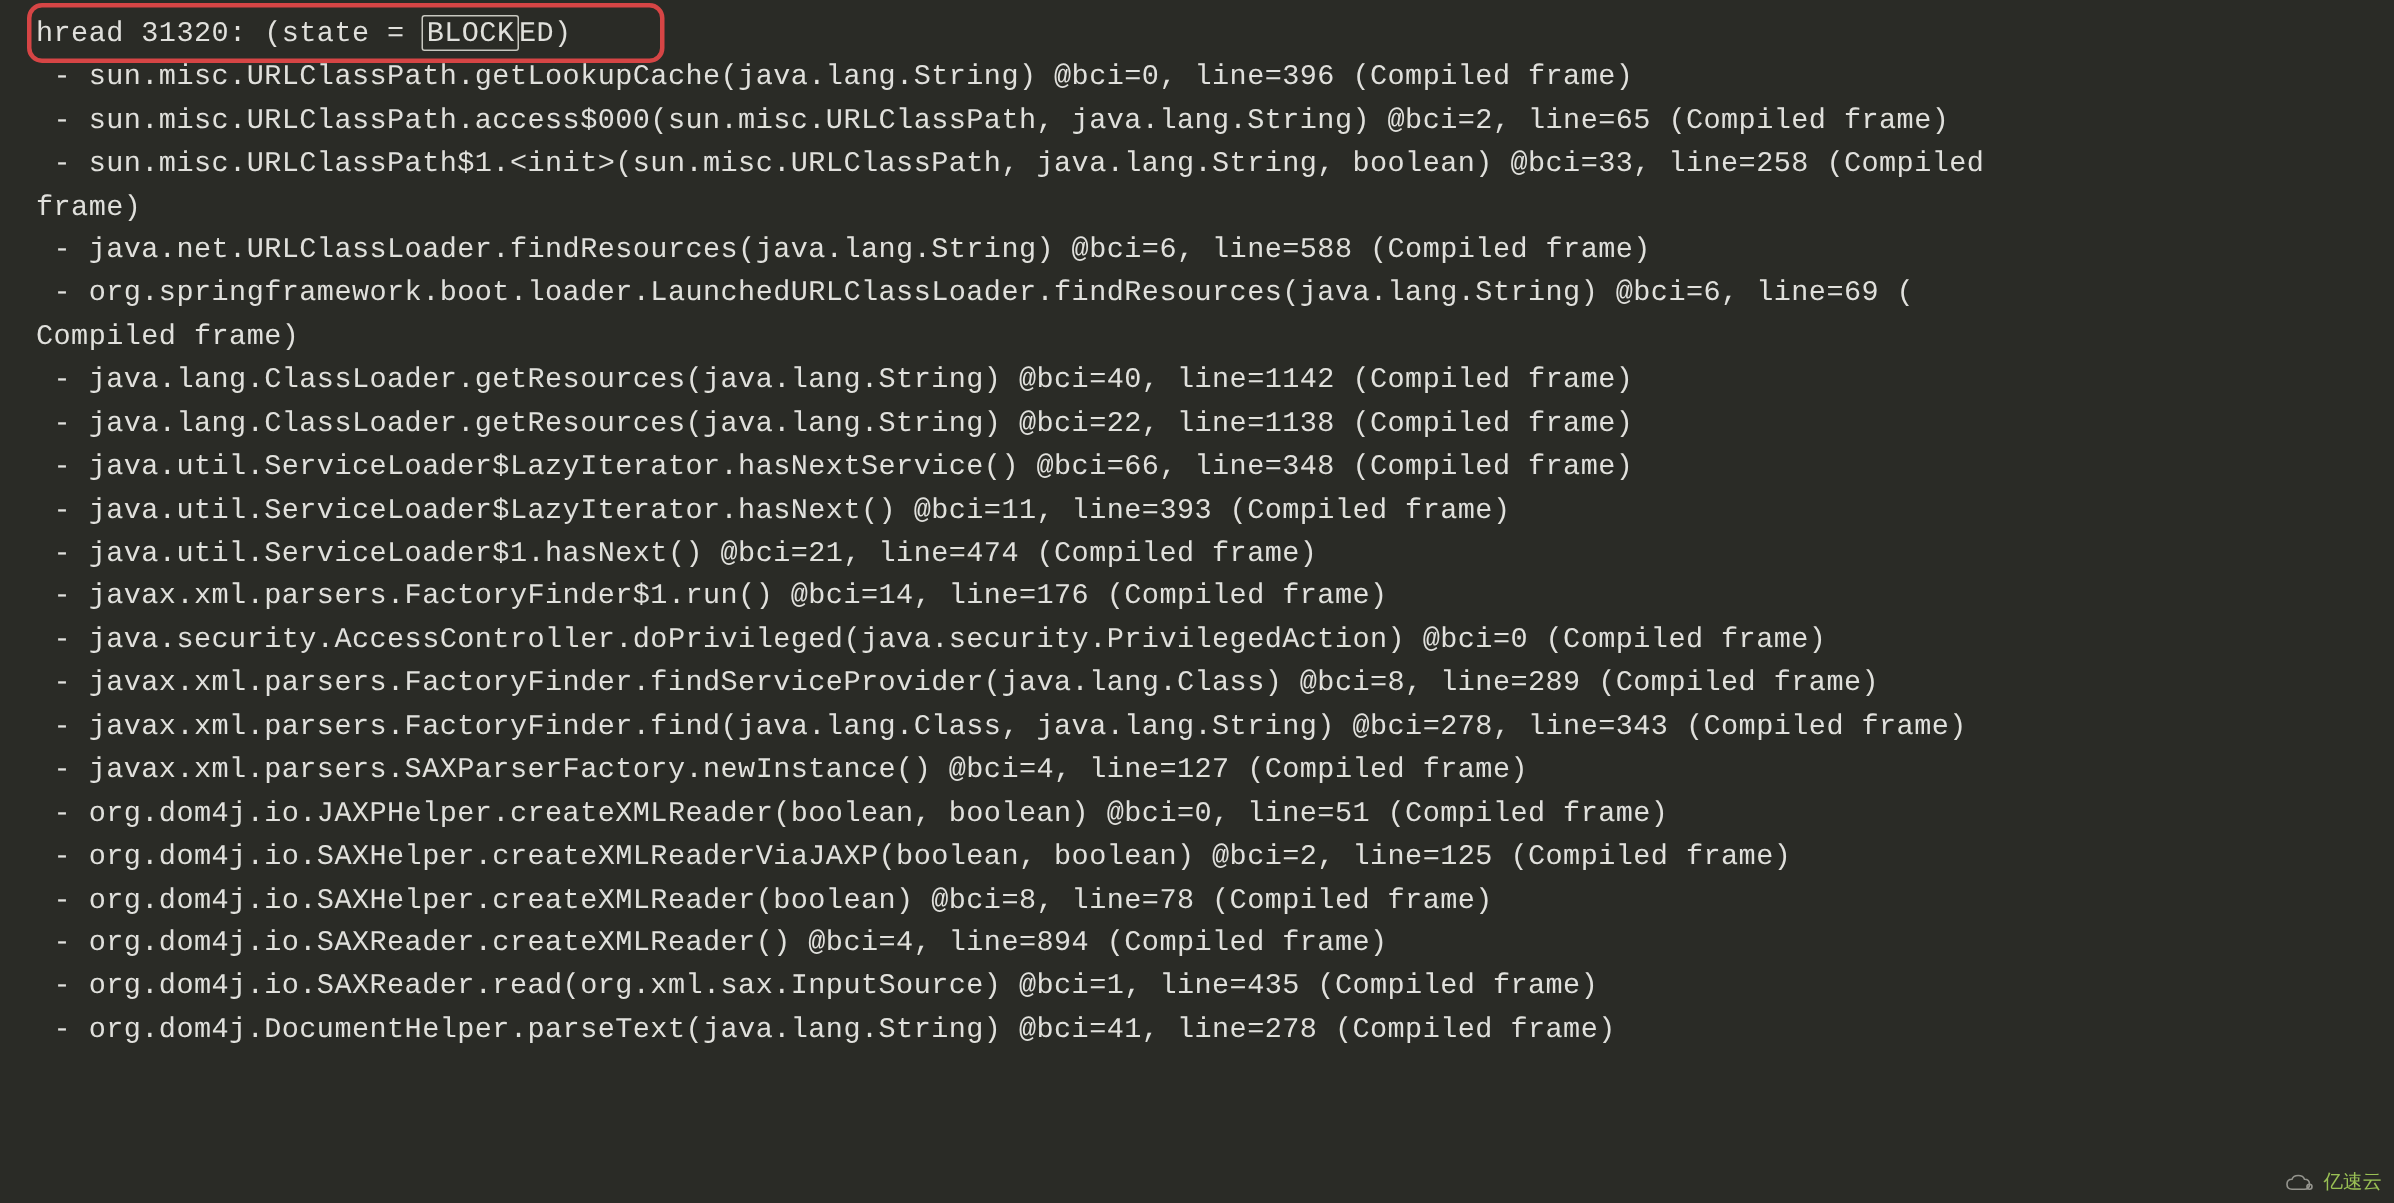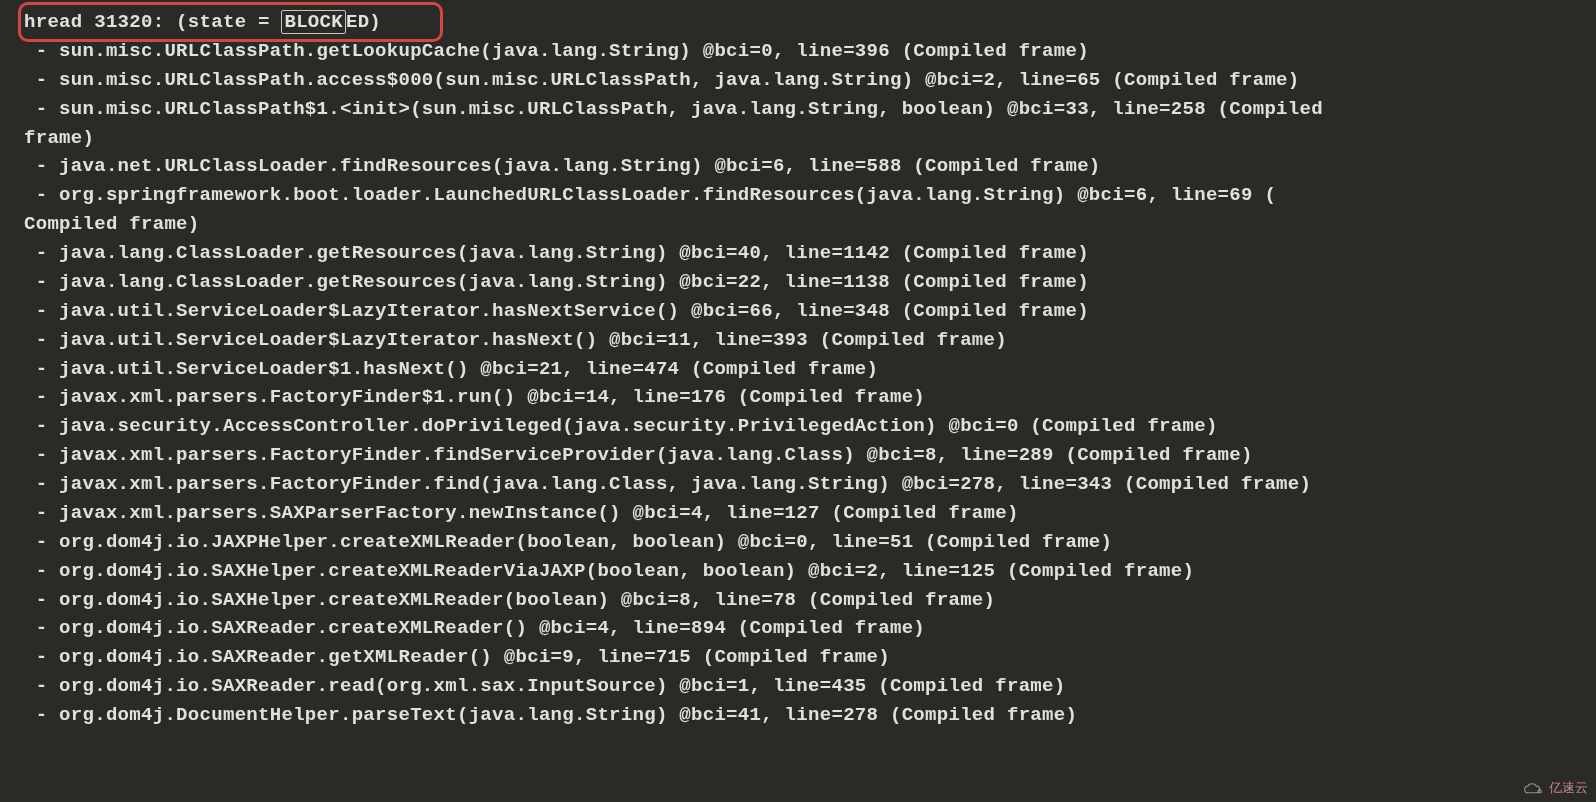--- a/index.html
+++ b/index.html
@@ -16,21 +16,20 @@
       padding: 8px 0 0 0;
       overflow: hidden;
       width: 1596px;
       height: 802px;
       position: relative;
       white-space: nowrap;
     }
     .terminal {
       padding-left: 24px;
       padding-right: 0;
-      font-weight: bold;
     }
     .line {
       white-space: pre;
       letter-spacing: 0.3px;
     }
     .highlight-box {
       position: absolute;
       top: 2px;
       left: 18px;
       width: 425px;
@@ -46,21 +45,21 @@
       border-radius: 2px;
       display: inline;
     }
     .watermark {
       position: absolute;
       bottom: 4px;
       right: 8px;
       display: flex;
       align-items: center;
       gap: 6px;
-      color: #fca5a5;
+      color: #bef264;
       font-size: 13px;
       opacity: 0.75;
       z-index: 5;
       font-family: 'PingFang SC', 'Microsoft YaHei', sans-serif;
     }
     .watermark-icon {
       width: 20px;
       height: 14px;
       display: inline-block;
     }
@@ -86,21 +85,20 @@
   <div class="line"> - java.util.ServiceLoader$1.hasNext() @bci=21, line=474 (Compiled frame)</div>
   <div class="line"> - javax.xml.parsers.FactoryFinder$1.run() @bci=14, line=176 (Compiled frame)</div>
   <div class="line"> - java.security.AccessController.doPrivileged(java.security.PrivilegedAction) @bci=0 (Compiled frame)</div>
   <div class="line"> - javax.xml.parsers.FactoryFinder.findServiceProvider(java.lang.Class) @bci=8, line=289 (Compiled frame)</div>
   <div class="line"> - javax.xml.parsers.FactoryFinder.find(java.lang.Class, java.lang.String) @bci=278, line=343 (Compiled frame)</div>
   <div class="line"> - javax.xml.parsers.SAXParserFactory.newInstance() @bci=4, line=127 (Compiled frame)</div>
   <div class="line"> - org.dom4j.io.JAXPHelper.createXMLReader(boolean, boolean) @bci=0, line=51 (Compiled frame)</div>
   <div class="line"> - org.dom4j.io.SAXHelper.createXMLReaderViaJAXP(boolean, boolean) @bci=2, line=125 (Compiled frame)</div>
   <div class="line"> - org.dom4j.io.SAXHelper.createXMLReader(boolean) @bci=8, line=78 (Compiled frame)</div>
   <div class="line"> - org.dom4j.io.SAXReader.createXMLReader() @bci=4, line=894 (Compiled frame)</div>
-  <div class="line"> - org.dom4j.io.SAXReader.getXMLReader() @bci=9, line=715 (Compiled frame)</div>
   <div class="line"> - org.dom4j.io.SAXReader.read(org.xml.sax.InputSource) @bci=1, line=435 (Compiled frame)</div>
   <div class="line"> - org.dom4j.DocumentHelper.parseText(java.lang.String) @bci=41, line=278 (Compiled frame)</div>
 </div>
 
 <div class="watermark">
   <span class="watermark-icon">
     <svg viewBox="0 0 24 16" fill="none" stroke="#b8b8b0" stroke-width="1.3">
       <path d="M6 13 Q2 13 2 9 Q2 5 6 5 Q7 2 11 2 Q15 2 16 5 Q20 5 20 9 Q20 13 16 13 Z"></path>
       <circle cx="20" cy="11" r="2"></circle>
     </svg>

